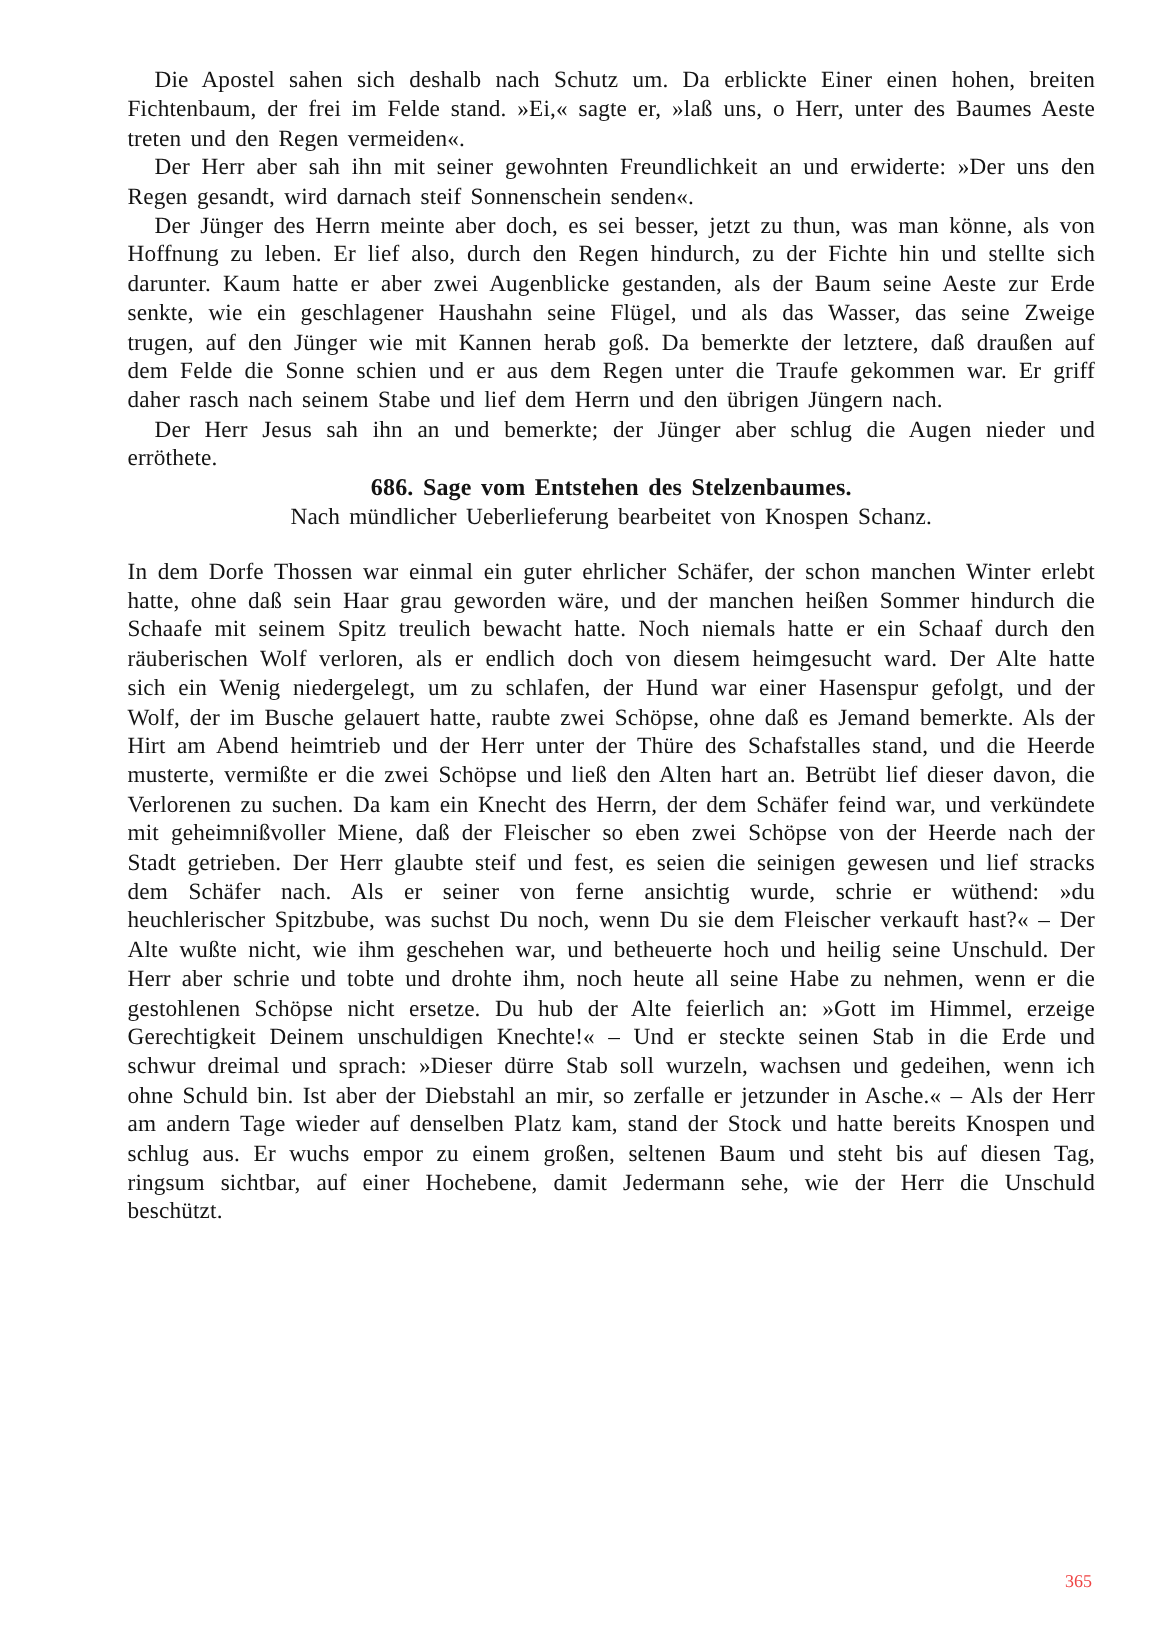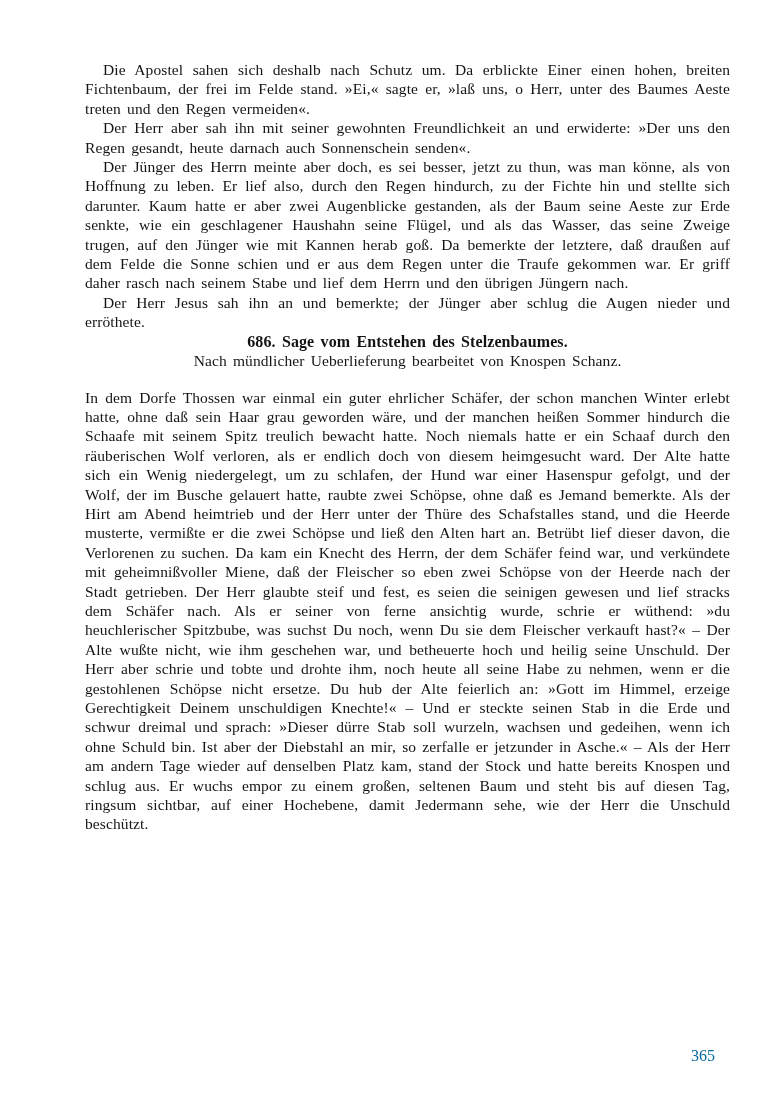--- a/index.html
+++ b/index.html
@@ -12,21 +12,21 @@
     width: 770px;
     height: 1100px;
     background: #ffffff;
     font-family: "Liberation Serif", "DejaVu Serif", serif;
     color: #141414;
     overflow: hidden;
   }
   .text-block {
     position: absolute;
     left: 85px;
-    top: 60px;
+    top: 44px;
     width: 645px;
     font-size: 15.5px;
     line-height: 19.4px;
     text-align: justify;
     hyphens: none;
   }
   .text-block p {
     margin: 0;
     word-spacing: 2.2px;
     letter-spacing: 0.1px;
@@ -48,34 +48,34 @@
     text-align: center;
     text-indent: 0;
     word-spacing: 2px;
   }
   .body-par {
     text-indent: 0;
   }
   .page-number {
     position: absolute;
     top: 1047px;
-    left: 72px;
+    left: 85px;
     width: 643px;
     text-align: right;
-    font-size: 16px;
-    color: #0369a1;
+    font-size: 12px;
+    color: #ef4444;
   }
 </style>
 </head>
 <body>
 
 <div class="page">
   <div class="text-block">
     <p class="indent">Die Apostel sahen sich deshalb nach Schutz um. Da erblickte Einer einen hohen, breiten Fichtenbaum, der frei im Felde stand. »Ei,« sagte er, »laß uns, o Herr, unter des Baumes Aeste treten und den Regen vermeiden«.</p>
-    <p class="indent">Der Herr aber sah ihn mit seiner gewohnten Freundlichkeit an und erwiderte: »Der uns den Regen gesandt, heute darnach auch Sonnenschein senden«.</p>
+    <p class="indent">Der Herr aber sah ihn mit seiner gewohnten Freundlichkeit an und erwiderte: »Der uns den Regen gesandt, wird darnach steif Sonnenschein senden«.</p>
     <p class="indent">Der Jünger des Herrn meinte aber doch, es sei besser, jetzt zu thun, was man könne, als von Hoffnung zu leben. Er lief also, durch den Regen hindurch, zu der Fichte hin und stellte sich darunter. Kaum hatte er aber zwei Augenblicke gestanden, als der Baum seine Aeste zur Erde senkte, wie ein geschlagener Haushahn seine Flügel, und als das Wasser, das seine Zweige trugen, auf den Jünger wie mit Kannen herab goß. Da bemerkte der letztere, daß draußen auf dem Felde die Sonne schien und er aus dem Regen unter die Traufe gekommen war. Er griff daher rasch nach seinem Stabe und lief dem Herrn und den übrigen Jüngern nach.</p>
     <p class="indent">Der Herr Jesus sah ihn an und bemerkte; der Jünger aber schlug die Augen nieder und erröthete.</p>
     <p class="heading">686. Sage vom Entstehen des Stelzenbaumes.</p>
     <p class="subtitle">Nach mündlicher Ueberlieferung bearbeitet von Knospen Schanz.</p>
     <p class="body-par">In dem Dorfe Thossen war einmal ein guter ehrlicher Schäfer, der schon manchen Winter erlebt hatte, ohne daß sein Haar grau geworden wäre, und der manchen heißen Sommer hindurch die Schaafe mit seinem Spitz treulich bewacht hatte. Noch niemals hatte er ein Schaaf durch den räuberischen Wolf verloren, als er endlich doch von diesem heimgesucht ward. Der Alte hatte sich ein Wenig niedergelegt, um zu schlafen, der Hund war einer Hasenspur gefolgt, und der Wolf, der im Busche gelauert hatte, raubte zwei Schöpse, ohne daß es Jemand bemerkte. Als der Hirt am Abend heimtrieb und der Herr unter der Thüre des Schafstalles stand, und die Heerde musterte, vermißte er die zwei Schöpse und ließ den Alten hart an. Betrübt lief dieser davon, die Verlorenen zu suchen. Da kam ein Knecht des Herrn, der dem Schäfer feind war, und verkündete mit geheimnißvoller Miene, daß der Fleischer so eben zwei Schöpse von der Heerde nach der Stadt getrieben. Der Herr glaubte steif und fest, es seien die seinigen gewesen und lief stracks dem Schäfer nach. Als er seiner von ferne ansichtig wurde, schrie er wüthend: »du heuchlerischer Spitzbube, was suchst Du noch, wenn Du sie dem Fleischer verkauft hast?« – Der Alte wußte nicht, wie ihm geschehen war, und betheuerte hoch und heilig seine Unschuld. Der Herr aber schrie und tobte und drohte ihm, noch heute all seine Habe zu nehmen, wenn er die gestohlenen Schöpse nicht ersetze. Du hub der Alte feierlich an: »Gott im Himmel, erzeige Gerechtigkeit Deinem unschuldigen Knechte!« – Und er steckte seinen Stab in die Erde und schwur dreimal und sprach: »Dieser dürre Stab soll wurzeln, wachsen und gedeihen, wenn ich ohne Schuld bin. Ist aber der Diebstahl an mir, so zerfalle er jetzunder in Asche.« – Als der Herr am andern Tage wieder auf denselben Platz kam, stand der Stock und hatte bereits Knospen und schlug aus. Er wuchs empor zu einem großen, seltenen Baum und steht bis auf diesen Tag, ringsum sichtbar, auf einer Hochebene, damit Jedermann sehe, wie der Herr die Unschuld beschützt.</p>
   </div>
   <div class="page-number">365</div>
 </div>
 
 </body></html>

